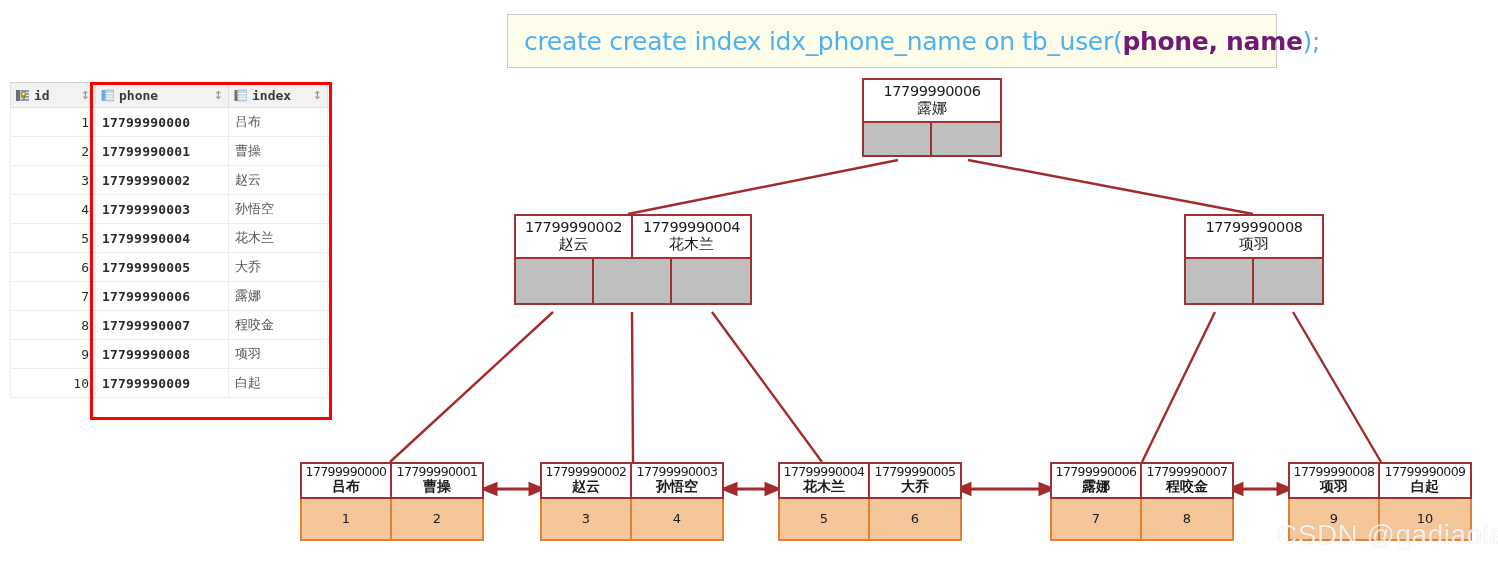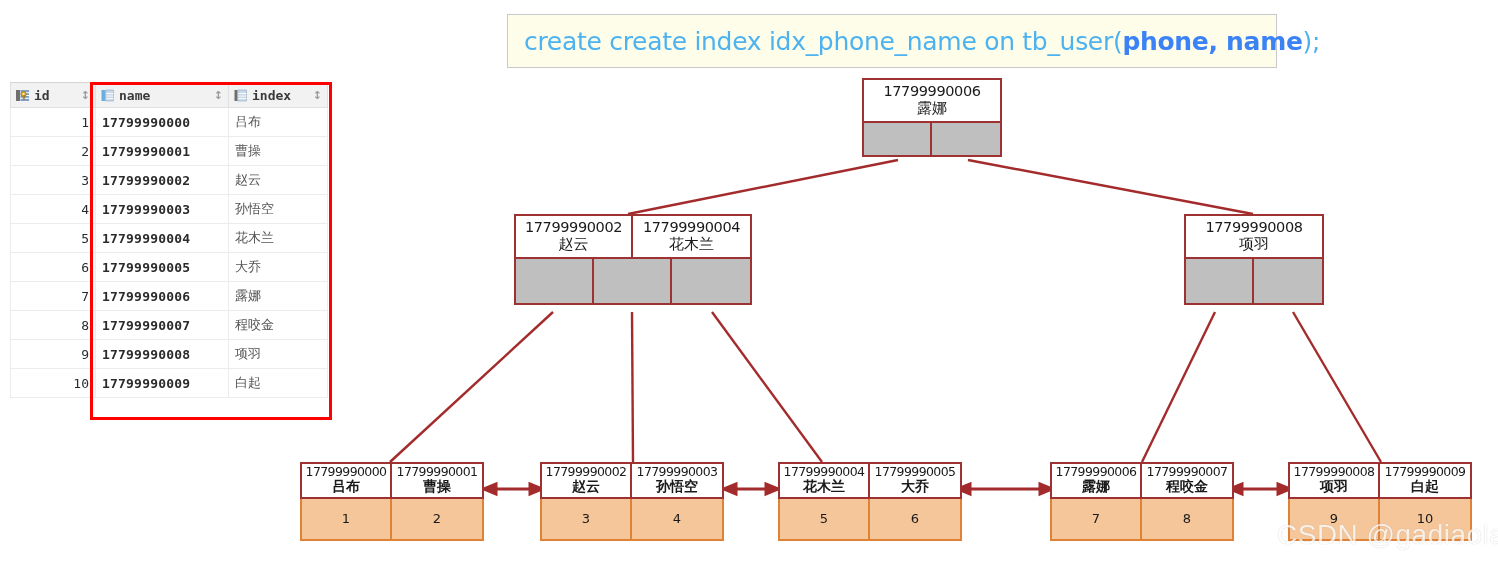--- a/index.html
+++ b/index.html
@@ -30,21 +30,21 @@
     padding-left: 16px;
     white-space: nowrap;
   }
   #sql-banner .sql-text {
     font-size: 25px;
     letter-spacing: -0.3px;
     color: #4db2f0;
     font-family: "DejaVu Sans", sans-serif;
   }
   #sql-banner .sql-hl {
-    color: #3b82f6;
+    color: #701a75;
     font-weight: bold;
   }
 
   
   #data-table {
     position: absolute;
     left: 10px;
     top: 82px;
     width: 318px;
     border-collapse: collapse;
@@ -193,21 +193,21 @@
         <div class="th-inner">
           <span class="col-icon">
             <svg width="13" height="13" viewBox="0 0 13 13">
               <rect x="0.5" y="1" width="4" height="11" fill="#6aaee0"></rect>
               <rect x="5" y="1" width="7.5" height="11" fill="#c8d8e8" stroke="#8fa9bf" stroke-width="0.6"></rect>
               <rect x="5" y="4" width="7.5" height="0.9" fill="#fff"></rect>
               <rect x="5" y="6.6" width="7.5" height="0.9" fill="#fff"></rect>
               <rect x="5" y="9.2" width="7.5" height="0.9" fill="#fff"></rect>
             </svg>
           </span>
-          <span class="th-label">name</span>
+          <span class="th-label">phone</span>
           <span class="th-sort">↕</span>
         </div>
       </th>
       <th>
         <div class="th-inner">
           <span class="col-icon">
             <svg width="13" height="13" viewBox="0 0 13 13">
               <rect x="0.5" y="1" width="3" height="11" fill="#6f6f6f"></rect>
               <rect x="4" y="1" width="8.5" height="11" fill="#c8d8e8" stroke="#8fa9bf" stroke-width="0.6"></rect>
               <rect x="4" y="4" width="8.5" height="0.9" fill="#fff"></rect>

